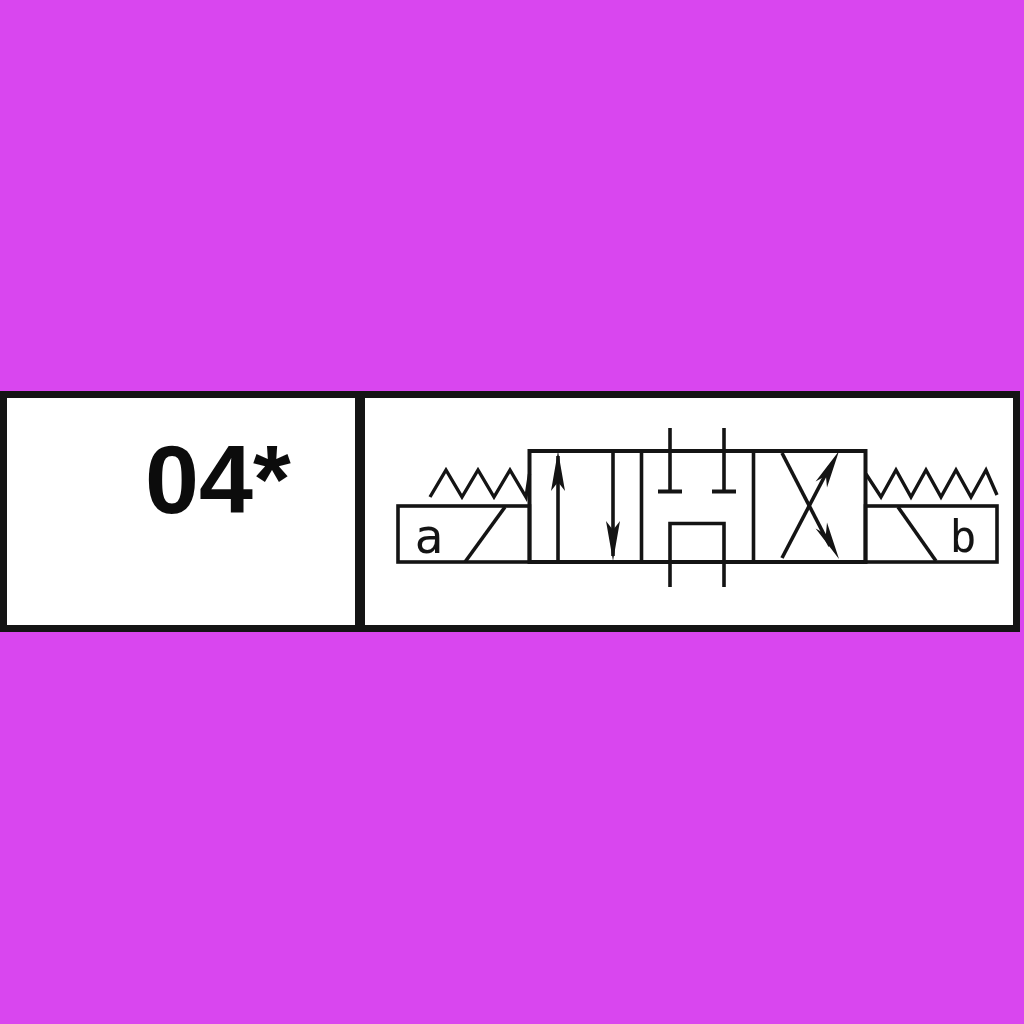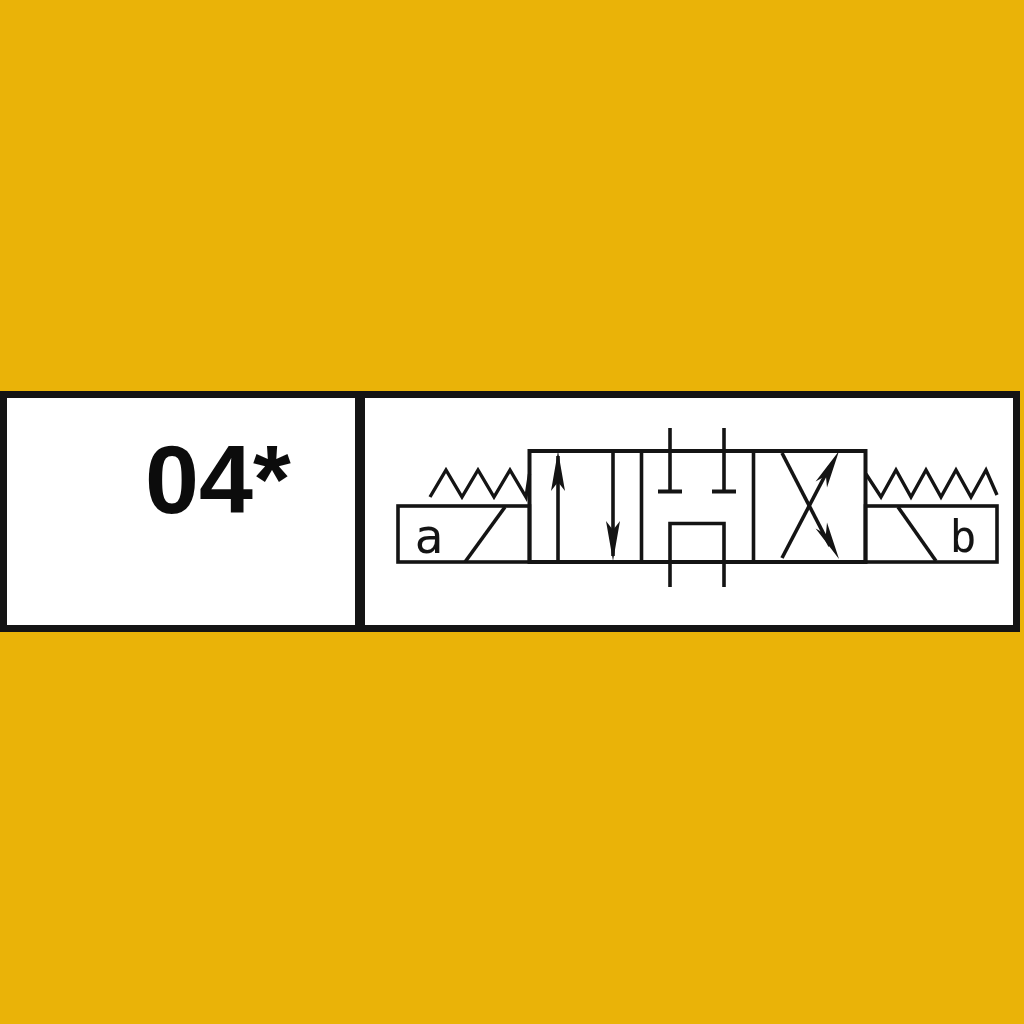--- a/index.html
+++ b/index.html
@@ -1,16 +1,16 @@
 <!DOCTYPE html>
 <html><head>
 <meta charset="utf-8">
 <style>
   html,body{margin:0;padding:0;background:#ffffff;}
-  .canvas{position:relative;width:1024px;height:1024px;background:#eab308;overflow:hidden;
+  .canvas{position:relative;width:1024px;height:1024px;background:#d946ef;overflow:hidden;
           font-family:"Liberation Sans",sans-serif;}
   .frame{position:absolute;left:0;top:391px;width:1006px;height:227px;
          border:7px solid #141414;display:flex;background:#ffffff;}
   .cell-left{width:358px;height:100%;border-right:10px solid #141414;position:relative;box-sizing:border-box;}
   .cell-right{flex:1;position:relative;}
   .code{position:absolute;left:138px;top:33px;font-size:97px;font-weight:bold;color:#0c0c0c;
         line-height:1;white-space:nowrap;letter-spacing:0;}
   svg.overlay{position:absolute;left:0;top:0;}
   .valve-letter{font-family:"DejaVu Sans Mono","Liberation Mono",monospace;fill:#141414;}
 </style>

